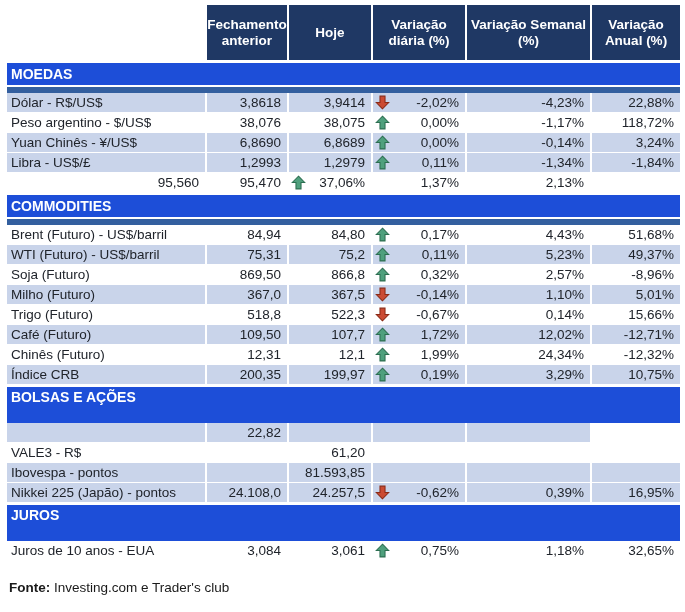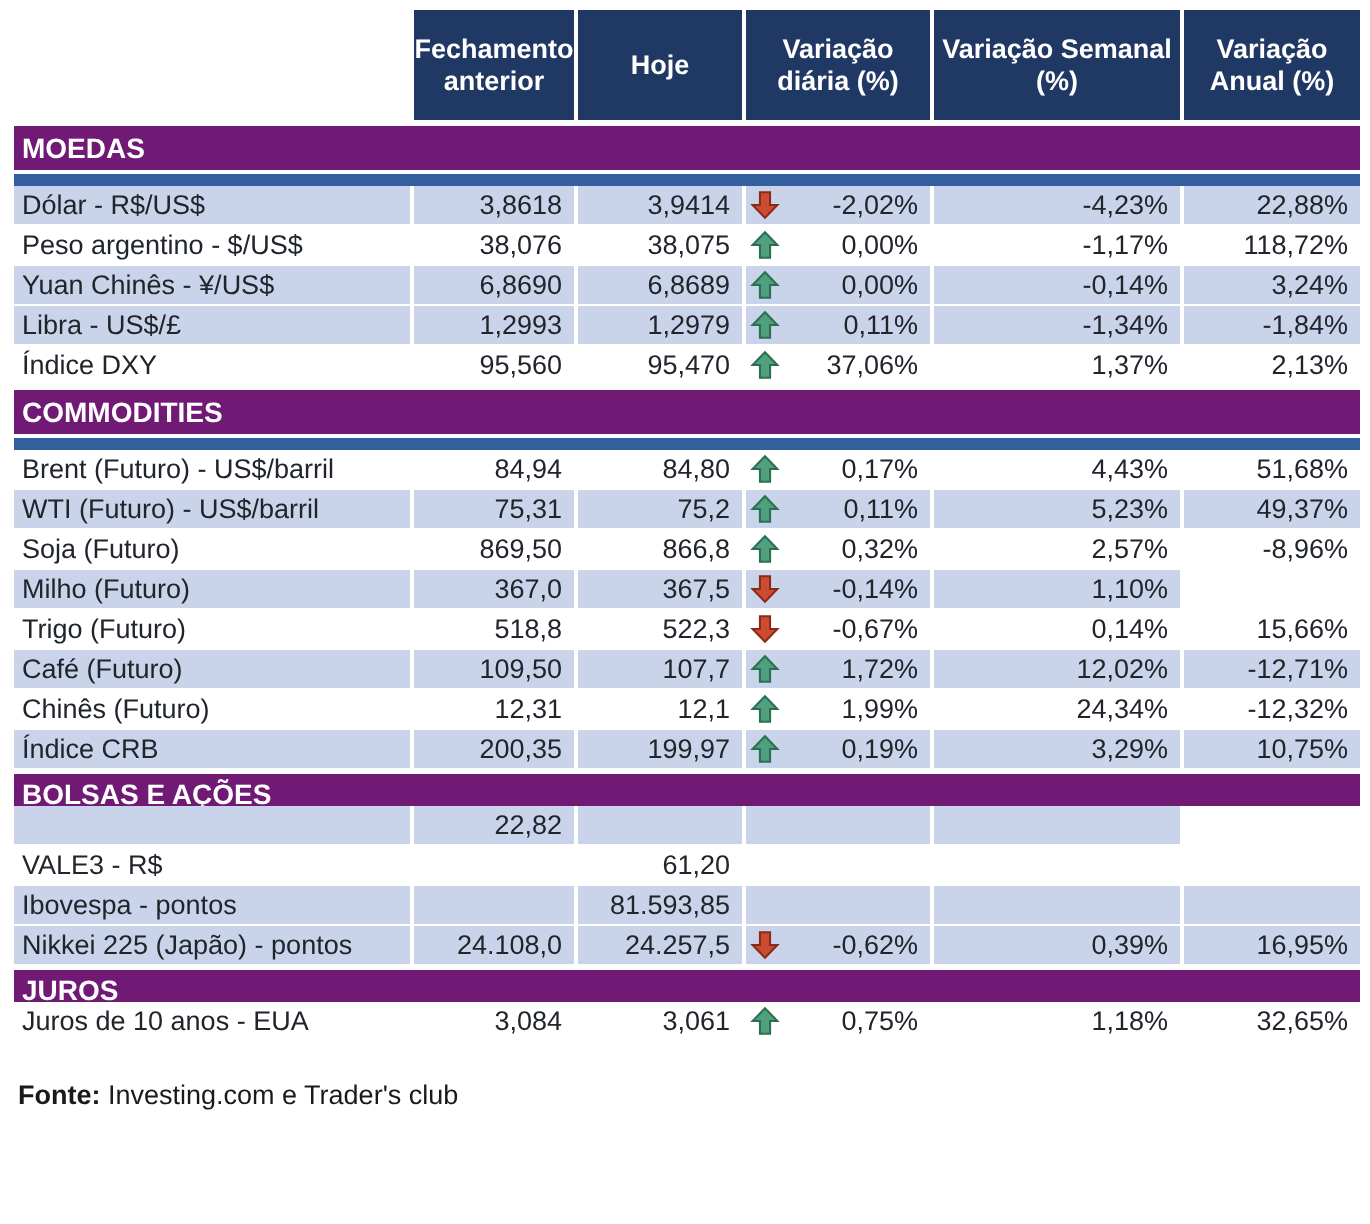--- a/index.html
+++ b/index.html
@@ -13,25 +13,25 @@
   
   .hdr{display:grid;grid-template-columns:198px 82px 84px 94px 125px 90px;height:55px;margin-bottom:3px;}
   .hdr .cell{
     background:#1F3864;color:#fff;font-weight:bold;font-size:13.5px;line-height:1.15;
     display:flex;align-items:center;justify-content:center;text-align:center;
     border-left:2px solid #fff;box-sizing:border-box;padding:0 2px;
   }
   .hdr .corner{background:transparent;border:none;}
 
   
-  .section-bar{background:#701a75;color:#fff;font-weight:bold;font-size:14px;
+  .section-bar{background:#1d4ed8;color:#fff;font-weight:bold;font-size:14px;
     height:22px;line-height:22px;padding-left:4px;box-sizing:border-box;}
   .section-band{background:#335F9F;height:6px;margin-top:2px;}
   .section{margin-bottom:3px;}
-  .section.simple .section-bar{height:16px;line-height:20px;}
+  .section.simple .section-bar{height:36px;line-height:20px;}
 
   
   .row{display:grid;grid-template-columns:198px 82px 84px 94px 125px 90px;
     height:19px;margin-bottom:1px;font-size:13.5px;}
   .row .c{box-sizing:border-box;display:flex;align-items:center;overflow:hidden;white-space:nowrap;}
   .row .c + .c{border-left:2px solid #fff;}
   .row.shaded .c{background:#C9D4EA;}
   .row .label{padding-left:4px;justify-content:flex-start;}
   .row .num{justify-content:flex-end;padding-right:6px;}
   .row .daily{position:relative;}
@@ -113,21 +113,20 @@
               <svg width="15" height="15" viewBox="0 0 16 16">
                 <path d="M8 1.2 L14.6 8 H10.7 V14.8 H5.3 V8 H1.4 Z" fill="#4FA07D" stroke="#2C6E51" stroke-width="1.1"></path>
               </svg>
             </span>
             <span>0,11%</span>
           </div>
           <div class="c num">-1,34%</div>
           <div class="c num">-1,84%</div>
         </div>
         <div class="row">
-          <div class="c label">Índice DXY</div>
           <div class="c num">95,560</div>
           <div class="c num">95,470</div>
           <div class="c num daily">
             <span class="arr">
               <svg width="15" height="15" viewBox="0 0 16 16">
                 <path d="M8 1.2 L14.6 8 H10.7 V14.8 H5.3 V8 H1.4 Z" fill="#4FA07D" stroke="#2C6E51" stroke-width="1.1"></path>
               </svg>
             </span>
             <span>37,06%</span>
           </div>
@@ -189,20 +188,21 @@
           <div class="c num">367,5</div>
           <div class="c num daily">
             <span class="arr">
               <svg width="15" height="15" viewBox="0 0 16 16">
                 <path d="M8 14.8 L1.4 8 H5.3 V1.2 H10.7 V8 H14.6 Z" fill="#CB4B33" stroke="#8A2B17" stroke-width="1.1"></path>
               </svg>
             </span>
             <span>-0,14%</span>
           </div>
           <div class="c num">1,10%</div>
+          <div class="c num">5,01%</div>
         </div>
         <div class="row">
           <div class="c label">Trigo (Futuro)</div>
           <div class="c num">518,8</div>
           <div class="c num">522,3</div>
           <div class="c num daily">
             <span class="arr">
               <svg width="15" height="15" viewBox="0 0 16 16">
                 <path d="M8 14.8 L1.4 8 H5.3 V1.2 H10.7 V8 H14.6 Z" fill="#CB4B33" stroke="#8A2B17" stroke-width="1.1"></path>
               </svg>

